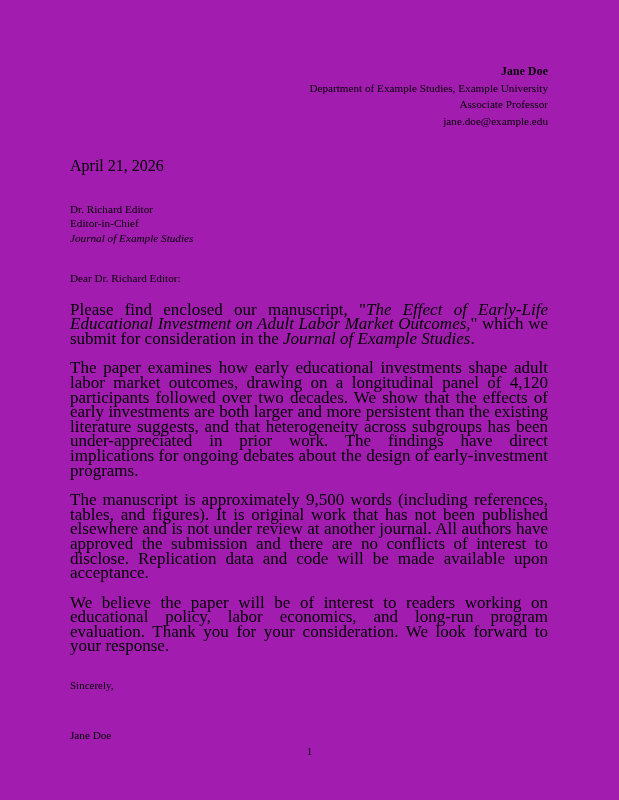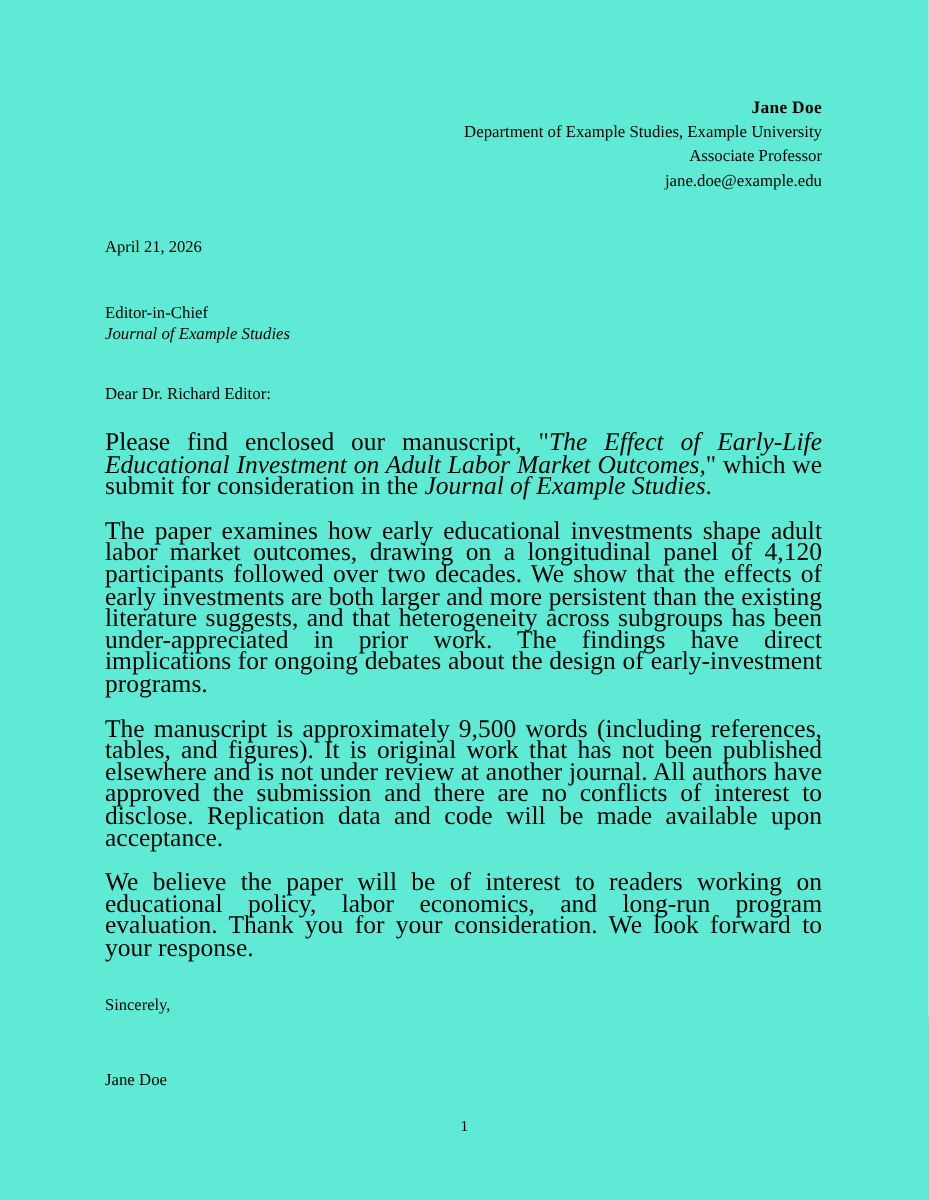--- a/index.html
+++ b/index.html
@@ -15,21 +15,21 @@
     color: #000000;
     overflow: hidden;
   }
 
   .page {
     position: absolute;
     top: 0;
     left: 0;
     width: 619px;
     height: 800px;
-    background: #5eead4;
+    background: #a21caf;
   }
 
   
   .content {
     position: absolute;
     left: 70px;
     top: 0;
     width: 478px;
   }
 
@@ -43,21 +43,21 @@
     font-weight: bold;
     font-size: 11.6px;
     letter-spacing: 0.2px;
   }
   .sender-line {
     display: block;
   }
 
   .date-line {
     margin-top: 29px;
-    font-size: 11px;
+    font-size: 16px;
     line-height: 15px;
   }
 
   .recipient-block {
     margin-top: 29px;
     font-size: 11.2px;
     line-height: 14.6px;
   }
   .recipient-line { display: block; }
   .journal-italic { font-style: italic; }
@@ -116,20 +116,21 @@
     <div class="sender-block">
       <span class="sender-line sender-name">Jane Doe</span>
       <span class="sender-line">Department of Example Studies, Example University</span>
       <span class="sender-line">Associate Professor</span>
       <span class="sender-line">jane.doe@example.edu</span>
     </div>
 
     <div class="date-line">April 21, 2026</div>
 
     <div class="recipient-block">
+      <span class="recipient-line">Dr. Richard Editor</span>
       <span class="recipient-line">Editor-in-Chief</span>
       <span class="recipient-line journal-italic">Journal of Example Studies</span>
     </div>
 
     <div class="salutation">Dear Dr. Richard Editor:</div>
 
     <p class="body-par first-par"><span>Please find enclosed our manuscript,</span> <span>"</span><span class="italic-title">The Effect of Early-Life Educational Investment on Adult Labor Market Outcomes,</span><span>"</span> <span>which we submit for consideration in the</span> <span class="italic-title">Journal of Example Studies</span><span>.</span></p>
 
     <p class="body-par">The paper examines how early educational investments shape adult labor market outcomes, drawing on a longitudinal panel of 4,120 participants followed over two decades. We show that the effects of early investments are both larger and more persistent than the existing literature suggests, and that heterogeneity across subgroups has been under-appreciated in prior work. The findings have direct implications for ongoing debates about the design of early-investment programs.</p>
     <p class="body-par">The manuscript is approximately 9,500 words (including references, tables, and figures). It is original work that has not been published elsewhere and is not under review at another journal. All authors have approved the submission and there are no conflicts of interest to disclose. Replication data and code will be made available upon acceptance.</p>

